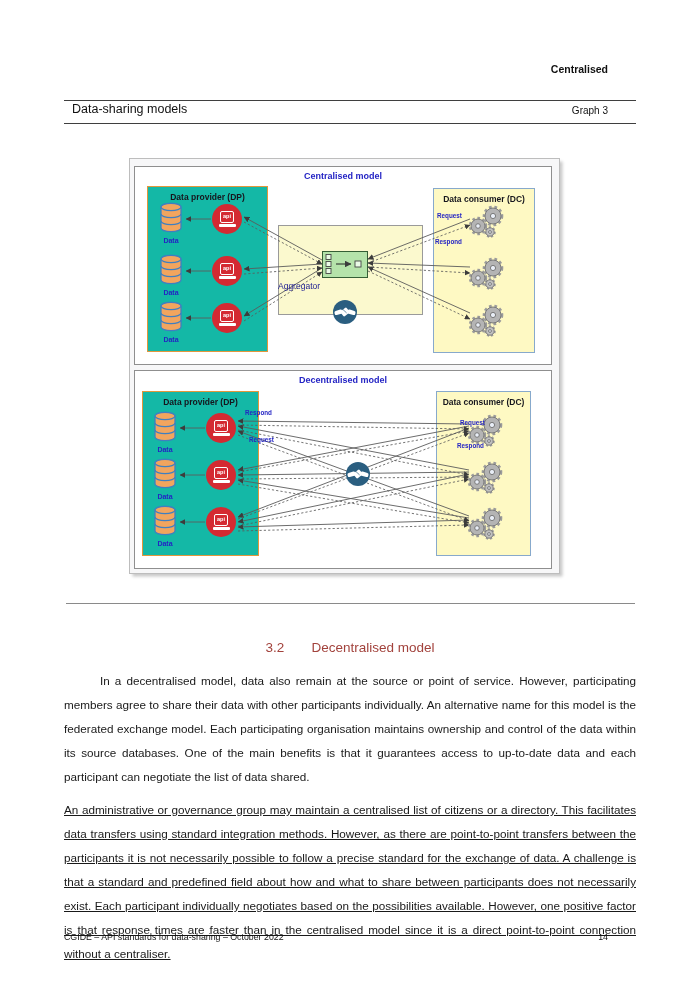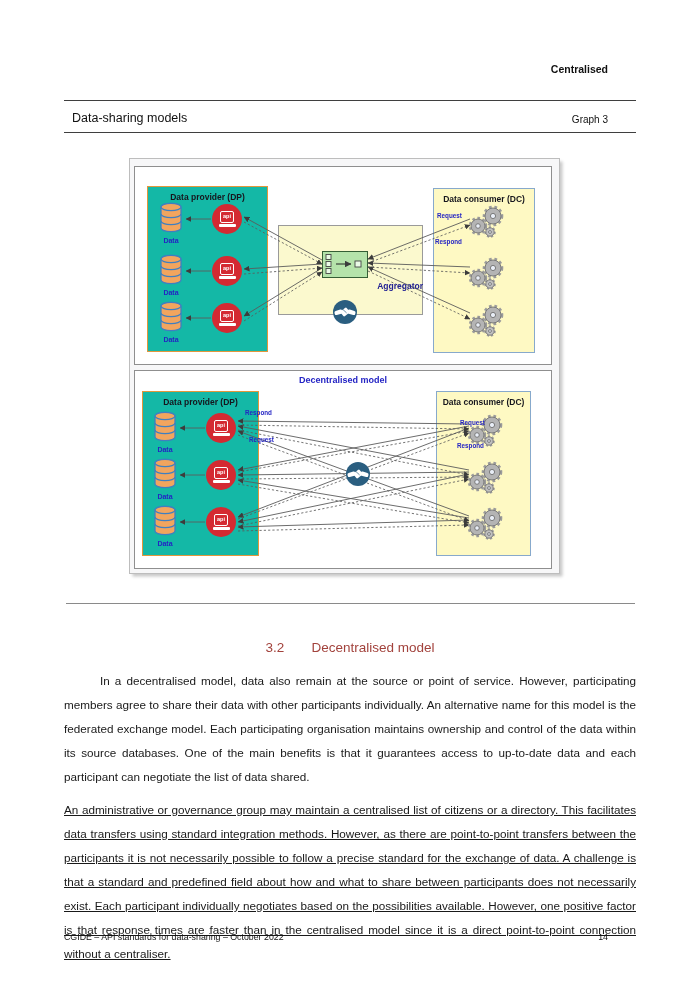--- a/index.html
+++ b/index.html
@@ -1,21 +1,21 @@
 <!DOCTYPE html>
 <html><head>
 <meta charset="utf-8">
 <style>
   html,body{margin:0;padding:0;background:#ffffff;}
   .page{position:relative;width:700px;height:990px;background:#fff;overflow:hidden;
         font-family:"Liberation Sans",sans-serif;color:#191919;}
 
   
   .restricted{position:absolute;top:63px;right:92px;font-size:10.5px;font-weight:bold;color:#111;}
-  .graph-header{position:absolute;left:64px;top:100px;width:572px;height:33px;
+  .graph-header{position:absolute;left:64px;top:100px;width:572px;height:24px;
         border-top:1.5px solid #3f3f3f;border-bottom:1.5px solid #3f3f3f;
         display:flex;justify-content:space-between;align-items:flex-end;box-sizing:border-box;padding:0 0 7px 0;}
   .graph-title{font-size:12.5px;color:#111;padding-left:8px;}
   .graph-num{font-size:10px;color:#111;margin-right:28px;}
 
   
   .figure{position:absolute;left:129px;top:158px;width:429px;height:414px;background:#f7f7f8;
         border:1px solid #bdbdbd;box-shadow:2.5px 2.5px 3px rgba(0,0,0,0.22);}
   .panel{position:absolute;left:4px;width:416px;height:197px;background:#ffffff;
         border:1.3px solid #8f8f8f;box-sizing:content-box;}
@@ -33,21 +33,21 @@
   .icon{position:absolute;z-index:3;}
   .db{width:24px;text-align:center;}
   .data-label{font-size:7px;font-weight:bold;color:#2424c4;margin-top:0px;}
   .api{width:30px;height:30px;border-radius:50%;background:#d42a32;
        display:flex;flex-direction:column;align-items:center;justify-content:center;}
   .api-rect{display:block;border:1.1px solid #fff;border-radius:2px;color:#fff;
        font-size:5.5px;font-weight:bold;line-height:1;padding:2px 2.5px;}
   .api-bar{display:block;width:17px;height:2.4px;background:#fff;border-radius:1px;margin-top:1.5px;}
   .agg-box{position:absolute;z-index:3;width:46px;height:27px;background:#b5e3aa;
        border:1.4px solid #355e35;box-sizing:border-box;}
-  .agg-label{position:absolute;z-index:4;text-align:right;font-size:8.5px;font-weight:bold;color:#232394;}
+  .agg-label{position:absolute;z-index:4;text-align:left;font-size:8.5px;font-weight:normal;color:#232394;}
   .rr{position:absolute;z-index:4;font-size:6.3px;font-weight:bold;color:#2424c4;}
   .handshake{width:24px;height:24px;}
 
   
   .mid-rule{position:absolute;left:66px;top:603px;width:569px;border-top:1.6px solid #8a8a8a;}
 
   
   .body-block{position:absolute;left:64px;top:640px;width:572px;}
   .sec-head{display:flex;font-size:13.5px;color:#a2423c;justify-content:center;}
   .sec-num{width:46px;flex:none;}
@@ -75,20 +75,21 @@
   <div class="figure">
     <svg width="0" height="0" style="position:absolute">
       <defs>
         <marker id="ah" viewBox="0 0 8 8" refX="7.5" refY="4" markerWidth="6.5" markerHeight="6.5" orient="auto-start-reverse">
           <path d="M0 0 L8 4 L0 8 z" fill="#3c3c3c"></path>
         </marker>
       </defs>
     </svg>
 
     <div class="panel" style="top:7px;">
+      <div class="panel-title">Centralised model</div>
 
       <div class="box provider" style="left:12px;top:19px;width:121px;height:166px;">
         <div class="box-title">Data provider (DP)</div>
       </div>
       <div class="box consumer" style="left:298px;top:21px;width:102px;height:165px;">
         <div class="box-title">Data consumer (DC)</div>
       </div>
       <div class="box agg-area" style="left:143px;top:58px;width:145px;height:90px;"></div>
 
       <svg class="lines" width="416" height="197" viewBox="0 0 416 197">

